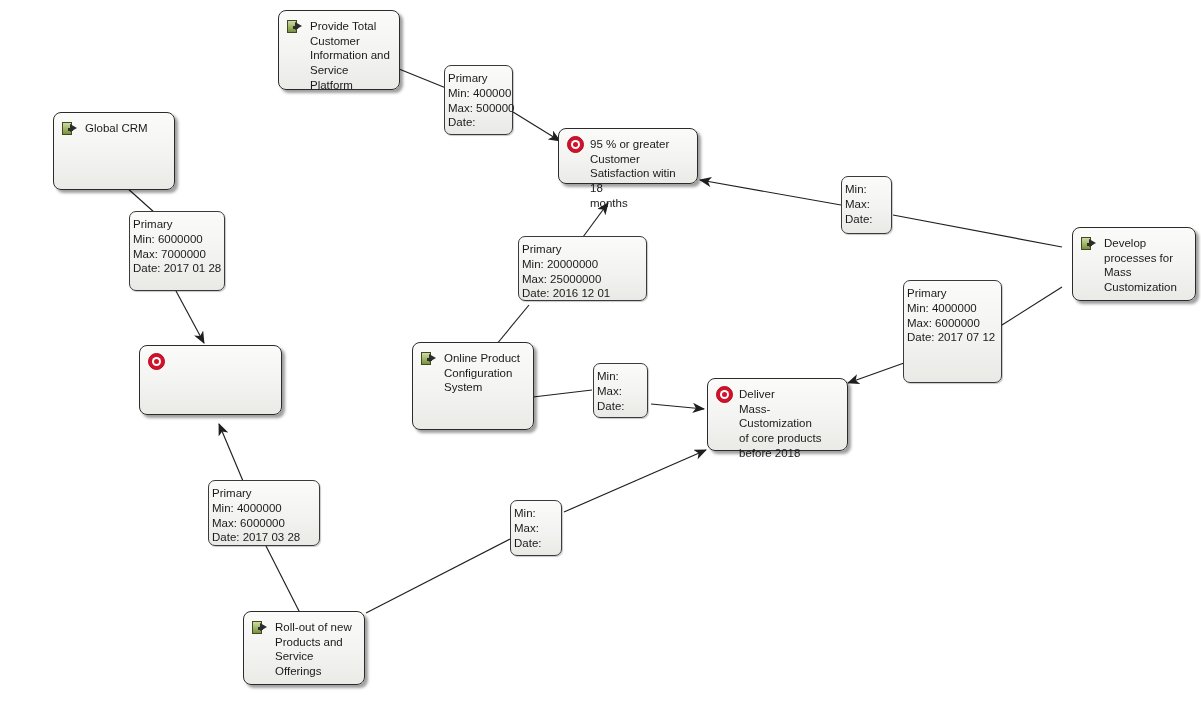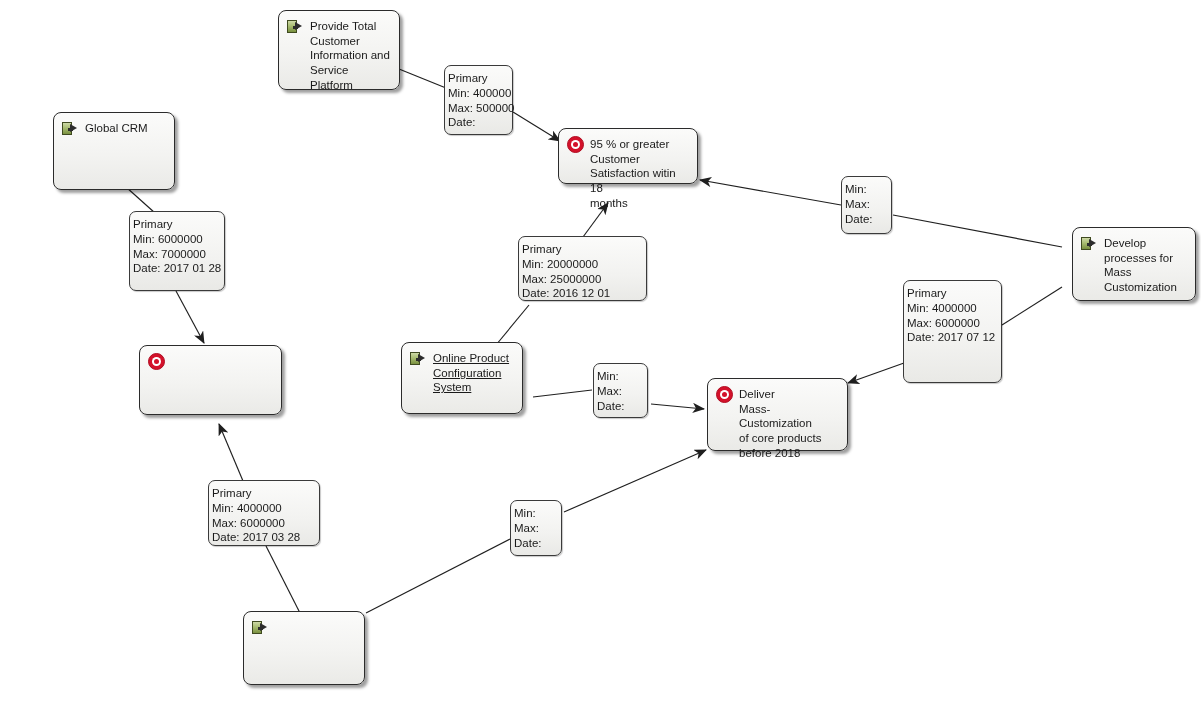--- a/index.html
+++ b/index.html
@@ -201,21 +201,21 @@
 months</span>
     </div>
   </div>
 
   <div class="node" style="left:139px; top:345px; width:143px; height:70px;">
     <div class="body">
       <span class="goal-icon"></span>
     </div>
   </div>
 
-  <div class="node" style="left:401px; top:342px; width:122px; height:72px;text-decoration:underline;">
+  <div class="node" style="left:412px; top:342px; width:122px; height:88px;">
     <div class="body">
       <span class="proc-icon">
         <span class="blk"></span>
           <span class="stem"></span>
           <span class="tip"></span>
       </span>
       <span class="label">Online Product
 Configuration
 System</span>
     </div>
@@ -245,20 +245,23 @@
     </div>
   </div>
 
   <div class="node" style="left:243px; top:611px; width:122px; height:74px;">
     <div class="body">
       <span class="proc-icon">
         <span class="blk"></span>
           <span class="stem"></span>
           <span class="tip"></span>
       </span>
+      <span class="label">Roll-out of new
+Products and
+Service Offerings</span>
     </div>
   </div>
 
   <div class="measure" style="left:444px; top:65px; width:69px; height:70px;">
     <div>Primary</div>
     <div>Min: 400000</div>
     <div>Max: 500000</div>
     <div>Date:</div>
   </div>
 

